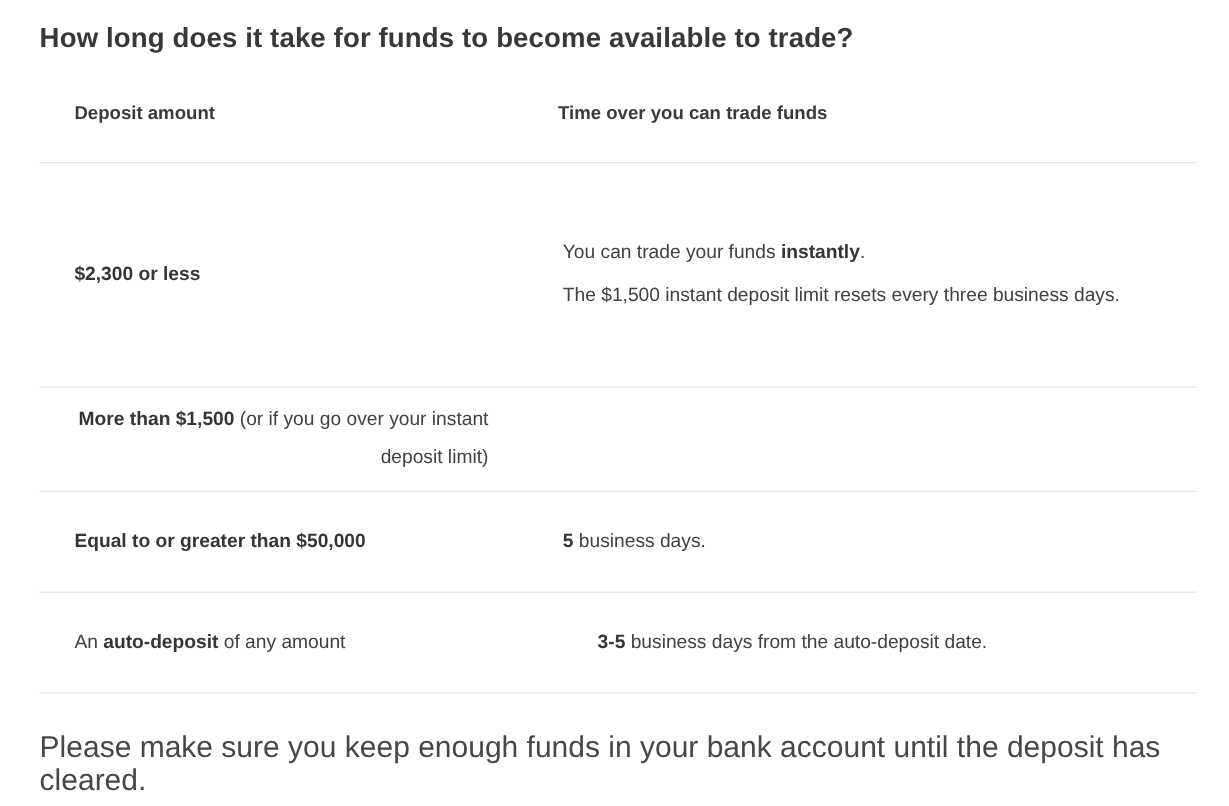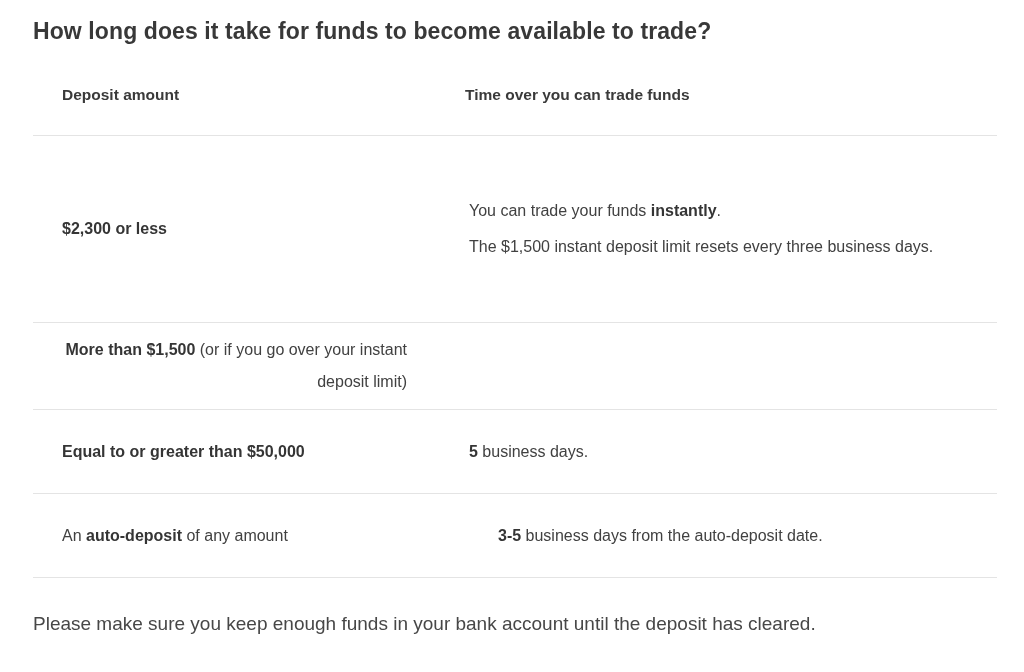--- a/index.html
+++ b/index.html
@@ -49,21 +49,21 @@
   .col1 { width: 432px; padding-left: 29px; flex: none; }
   .col2 { flex: 1; padding-right: 42px; }
 
   .td { font-size: 16px; line-height: 32px; color: #414141; }
   .td .cell-inner { max-width: 345px; }
   .cell-par { margin: 4px; max-width: 500px; }
   .b { font-weight: 700; color: #353535; }
 
   p.footer-note {
     margin: 32px 30px 0 33px;
-    font-size: 19px;
+    font-size: 25px;
     line-height: 27px;
     font-weight: 400;
     color: #474747;
   }
 </style>
 </head>
 <body>
 
 <div class="page">
 

